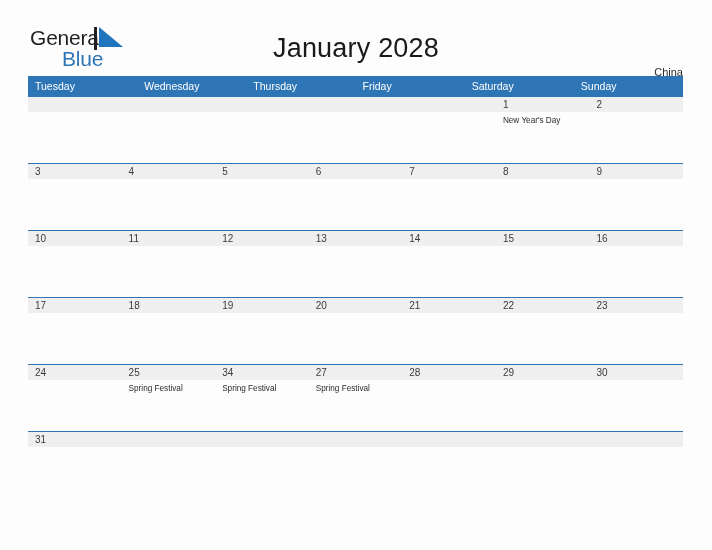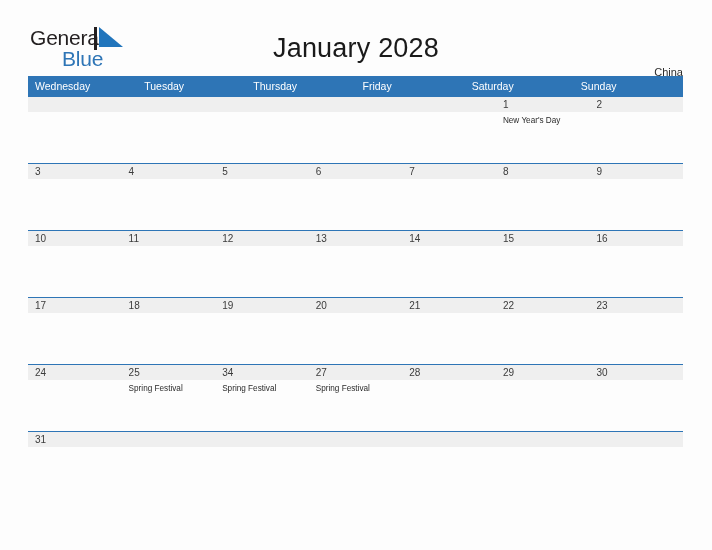--- a/index.html
+++ b/index.html
@@ -161,22 +161,22 @@
   </div>
 
   <div class="calendar-title">January 2028</div>
 
   <div class="region-label">China</div>
 </div>
 
 <div class="calendar">
 
   <div class="weekday-header">
+    <div class="weekday-cell">Tuesday</div>
     <div class="weekday-cell">Wednesday</div>
-    <div class="weekday-cell">Tuesday</div>
     <div class="weekday-cell">Thursday</div>
     <div class="weekday-cell">Friday</div>
     <div class="weekday-cell">Saturday</div>
     <div class="weekday-cell">Sunday</div>
   </div>
 
   <div class="week-row row-tall">
     <div class="day-strip">
       <div class="day-num"></div>
       <div class="day-num"></div>

